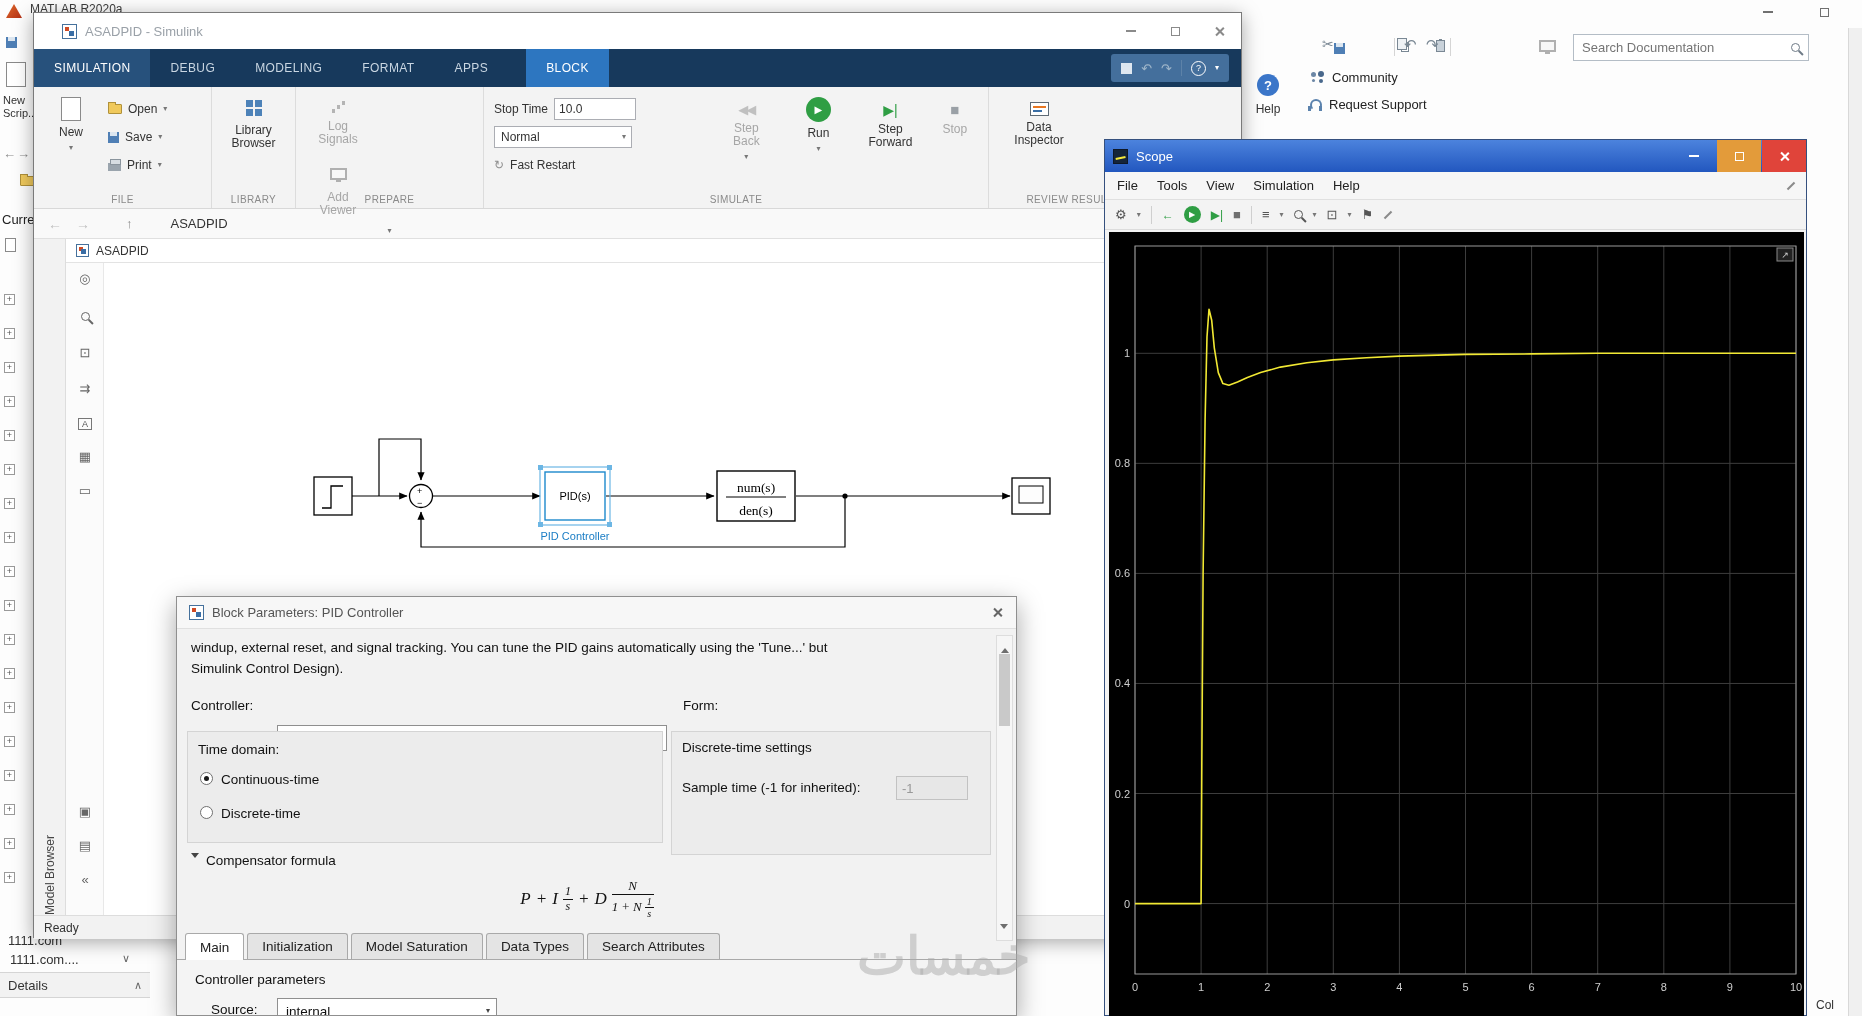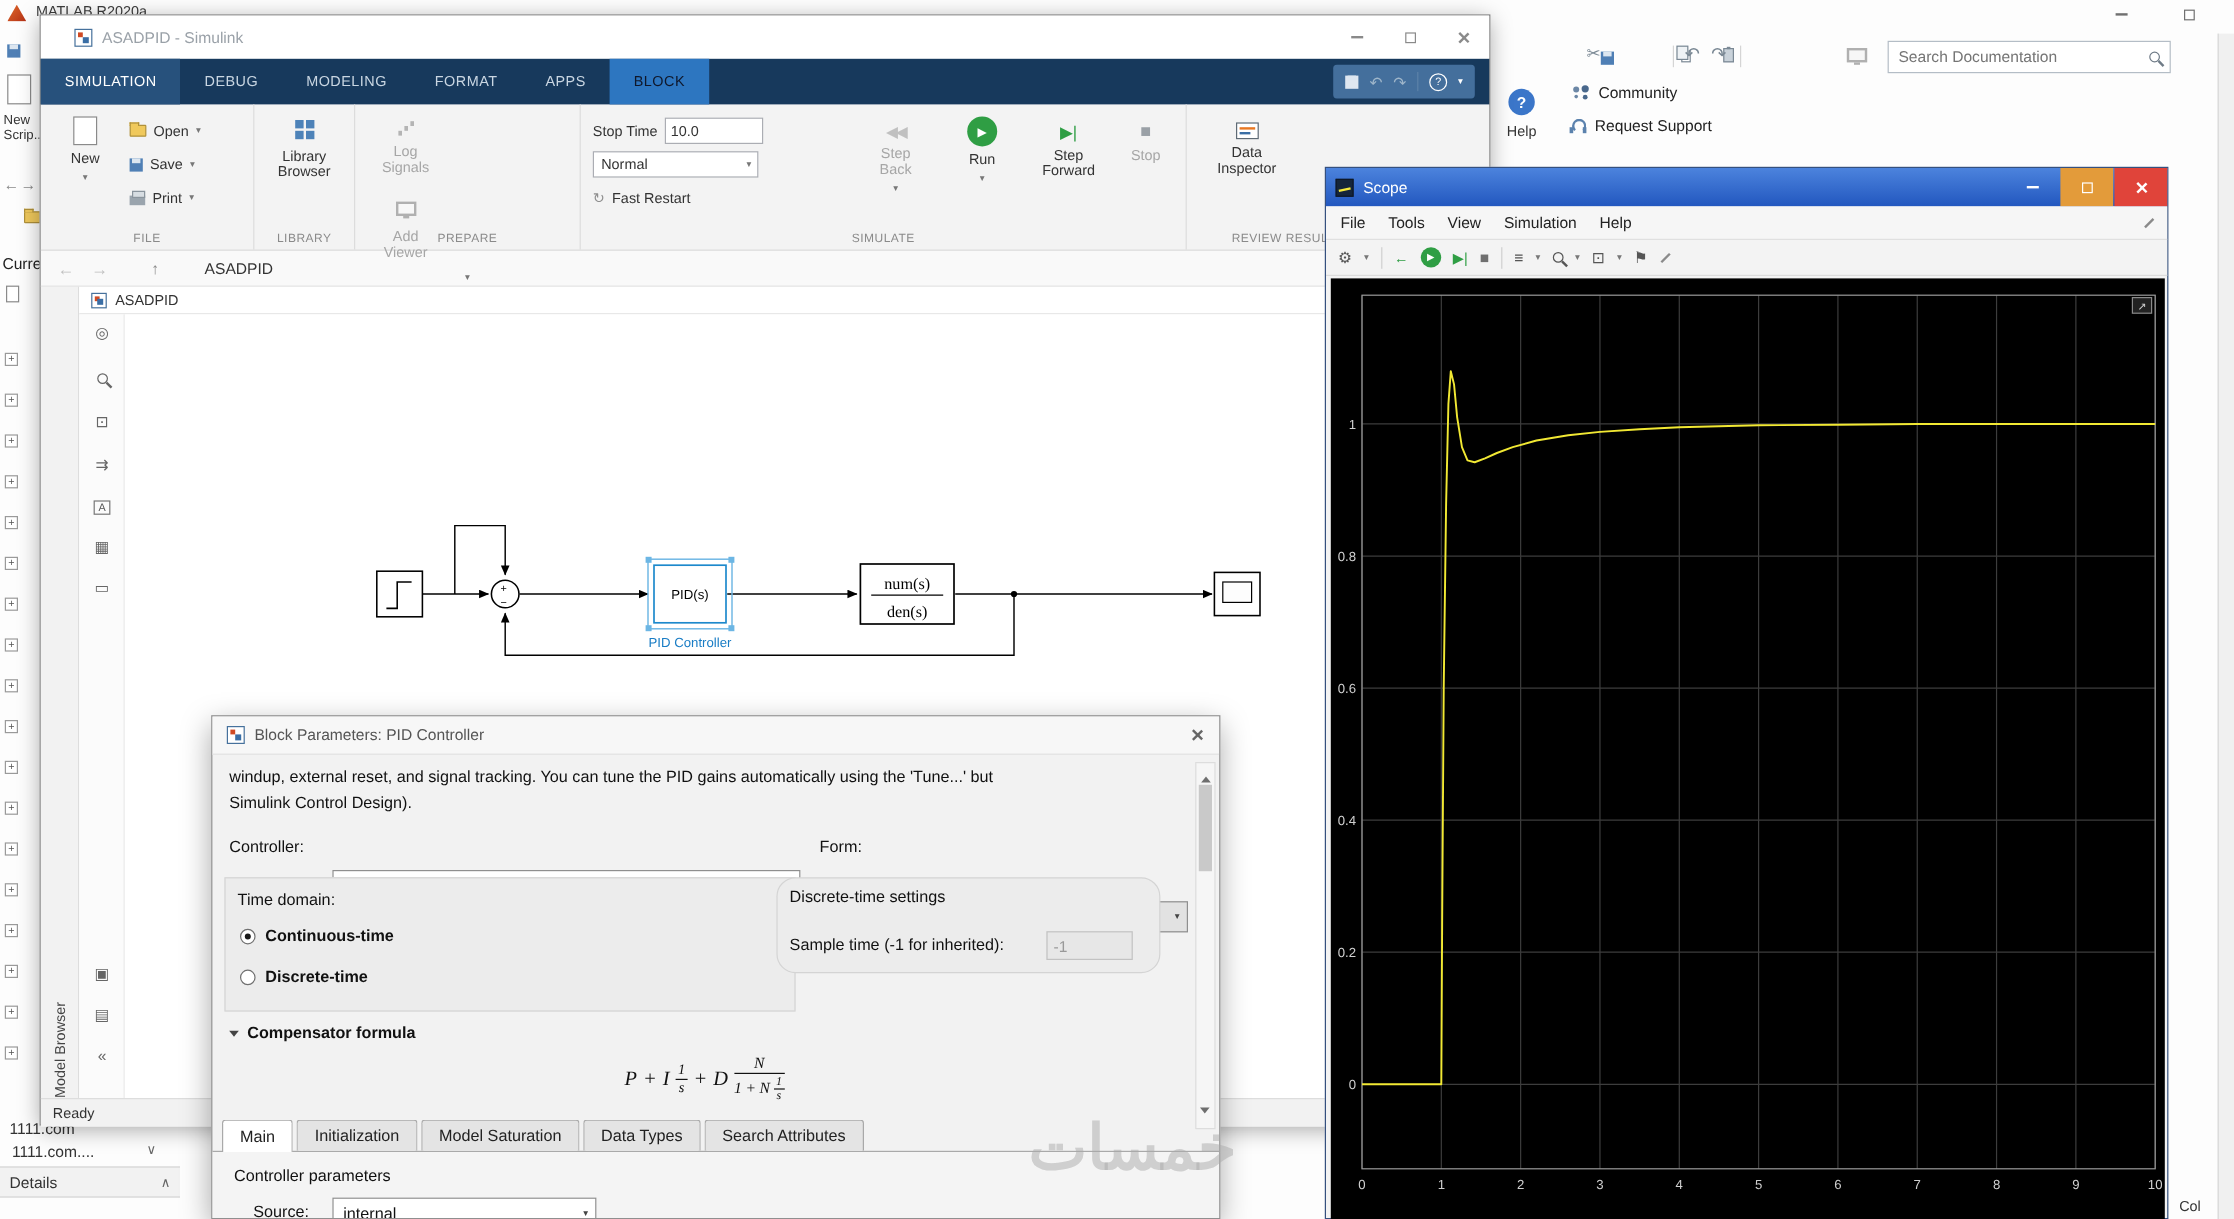--- a/index.html
+++ b/index.html
@@ -1,20 +1,20 @@
 <!DOCTYPE html>
 <html><head>
 <meta charset="utf-8">
 <title>Recreation</title>
 <style>
   * { margin:0; padding:0; box-sizing:border-box; }
   html,body { width:1862px; height:1016px; overflow:hidden; }
   body { position:relative; font-family:"Liberation Sans",sans-serif; background:#fdfdfd; color:#222; }
   .abs { position:absolute; }
-  .flex { display:flex; align-items:flex-end;font-weight:bold; }
+  .flex { display:flex; align-items:flex-start; }
   .prel { white-space:pre-line; }
 
   
   .cd { font-size:8px; color:#777; line-height:1; }
   .mag { position:relative; width:9px; height:9px; border:1.5px solid currentColor; border-radius:50%; display:inline-block; }
   .mag::after { content:""; position:absolute; width:6px; height:1.5px; background:currentColor; transform:rotate(45deg); right:-5px; bottom:-2px; }
   .minbar { width:10px; height:2px; background:currentColor; display:inline-block; }
   .maxbox { width:9px; height:9px; border:1.5px solid currentColor; display:inline-block; }
   .closex { position:relative; width:11px; height:11px; display:inline-block; }
   .closex::before,.closex::after { content:""; position:absolute; left:5px; top:0; width:1.5px; height:11px; background:currentColor; }
@@ -68,21 +68,21 @@
   .details-bar { background:#f2f2f2; border-top:1px solid #d5d5d5; border-bottom:1px solid #d5d5d5; display:flex; align-items:center; justify-content:space-between; padding:0 8px; font-size:13px; color:#333; }
 
   
   #simulink-window { position:absolute; left:33px; top:12px; width:1209px; height:926px; background:#fff; border:1px solid #7a7a7a; box-shadow:0 4px 18px rgba(0,0,0,.35); z-index:10; }
   .sl-titlebar { height:36px; background:#fff; display:flex; align-items:center; padding-left:28px; gap:8px; position:relative; }
   .sl-title { font-size:13px; color:#9aa1a8; }
   .sl-wc { position:absolute; top:0; width:44px; height:36px; display:flex; align-items:center; justify-content:center; color:#8a8a8a; }
   .sl-tabbar { height:38px; background:#17395c; display:flex; align-items:stretch; position:relative; }
   .sl-tab { padding:0 20px; font-size:12px; letter-spacing:.4px; color:#c9d6e2; display:flex; align-items:center; }
   .sl-tab.active { background:#27517c; color:#fff; }
-  .sl-tab.block { background:#2d76c0; color:#0f172a; }
+  .sl-tab.block { background:#2d76c0; color:#ffffff; margin-left:18px; }
   .qa { position:absolute; right:12px; top:5px; height:28px; background:#446f9c; border-radius:3px; display:flex; align-items:center; gap:9px; padding:0 10px; color:#fff; }
   .qa .dim { color:#9fb6ca; font-size:13px; }
   .qa-sep { width:1px; height:16px; background:#5d82a8; }
   .qa-help { width:15px; height:15px; border:1.5px solid #fff; border-radius:50%; font-size:9px; display:flex; align-items:center; justify-content:center; }
   .sl-ribbon { height:122px; background:#f3f3f3; border-bottom:1px solid #d8d8d8; display:flex; }
   .rgroup { position:relative; height:100%; border-right:1px solid #dcdcdc; display:flex; gap:10px; padding:8px 10px 18px; }
   .rgroup-label { position:absolute; bottom:3px; left:0; right:0; text-align:center; font-size:10px; color:#8a8a8a; letter-spacing:.4px; }
   .big { display:flex; flex-direction:column; align-items:center; width:64px; padding-top:2px; gap:5px; }
   .two { white-space:pre-line; text-align:center; font-size:12px; line-height:13px; color:#333; }
   .two.dis { color:#a6a6a6; }
@@ -479,21 +479,21 @@
     <span class="abs dg-row-label" style="left:10px;top:10px;">Time domain:</span>
     <div class="abs flex" style="left:12px;top:40px;gap:8px;">
       <span class="radio sel"></span>
       <span class="dg-row-label">Continuous-time</span>
     </div>
     <div class="abs flex" style="left:12px;top:74px;gap:8px;">
       <span class="radio"></span>
       <span class="dg-row-label">Discrete-time</span>
     </div>
   </div>
-  <div class="gbox" style="left:470px;top:134px;width:320px;height:80px;border-radius:16px;">
+  <div class="gbox" style="left:494px;top:134px;width:320px;height:124px;">
     <span class="abs dg-row-label" style="left:10px;top:8px;">Discrete-time settings</span>
     <span class="abs dg-row-label" style="left:10px;top:48px;">Sample time (-1 for inherited):</span>
     <input class="abs" style="left: 224px; top: 44px; width: 72px; height: 24px; background: rgb(231, 231, 231); border: 1px solid rgb(194, 194, 194); color: rgb(153, 153, 153); font-size: 13px; padding: 0px 5px; font-family: &quot;Liberation Sans&quot;, sans-serif;" disabled="" value="-1">
   </div>
 
   <div class="abs flex" style="left:14px;top:256px;gap:7px;">
     <span class="tri-down" style="border-top-color:#444;"></span>
     <span class="dg-row-label">Compensator formula</span>
   </div>
 

